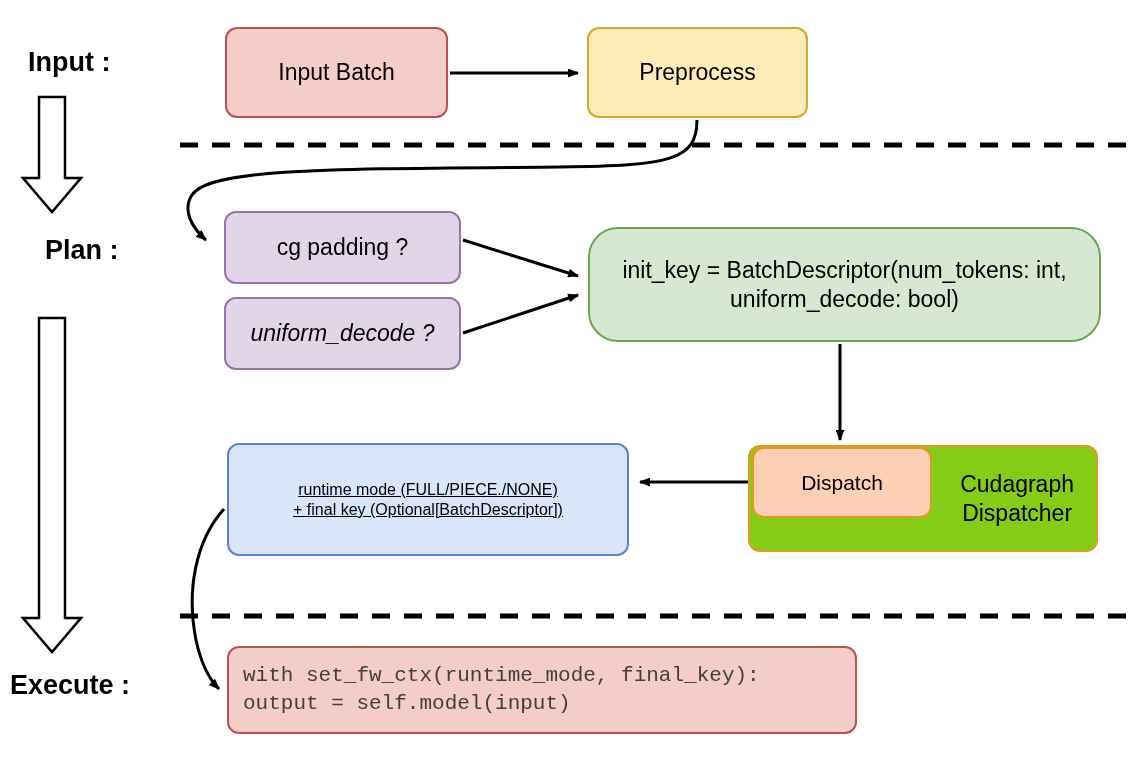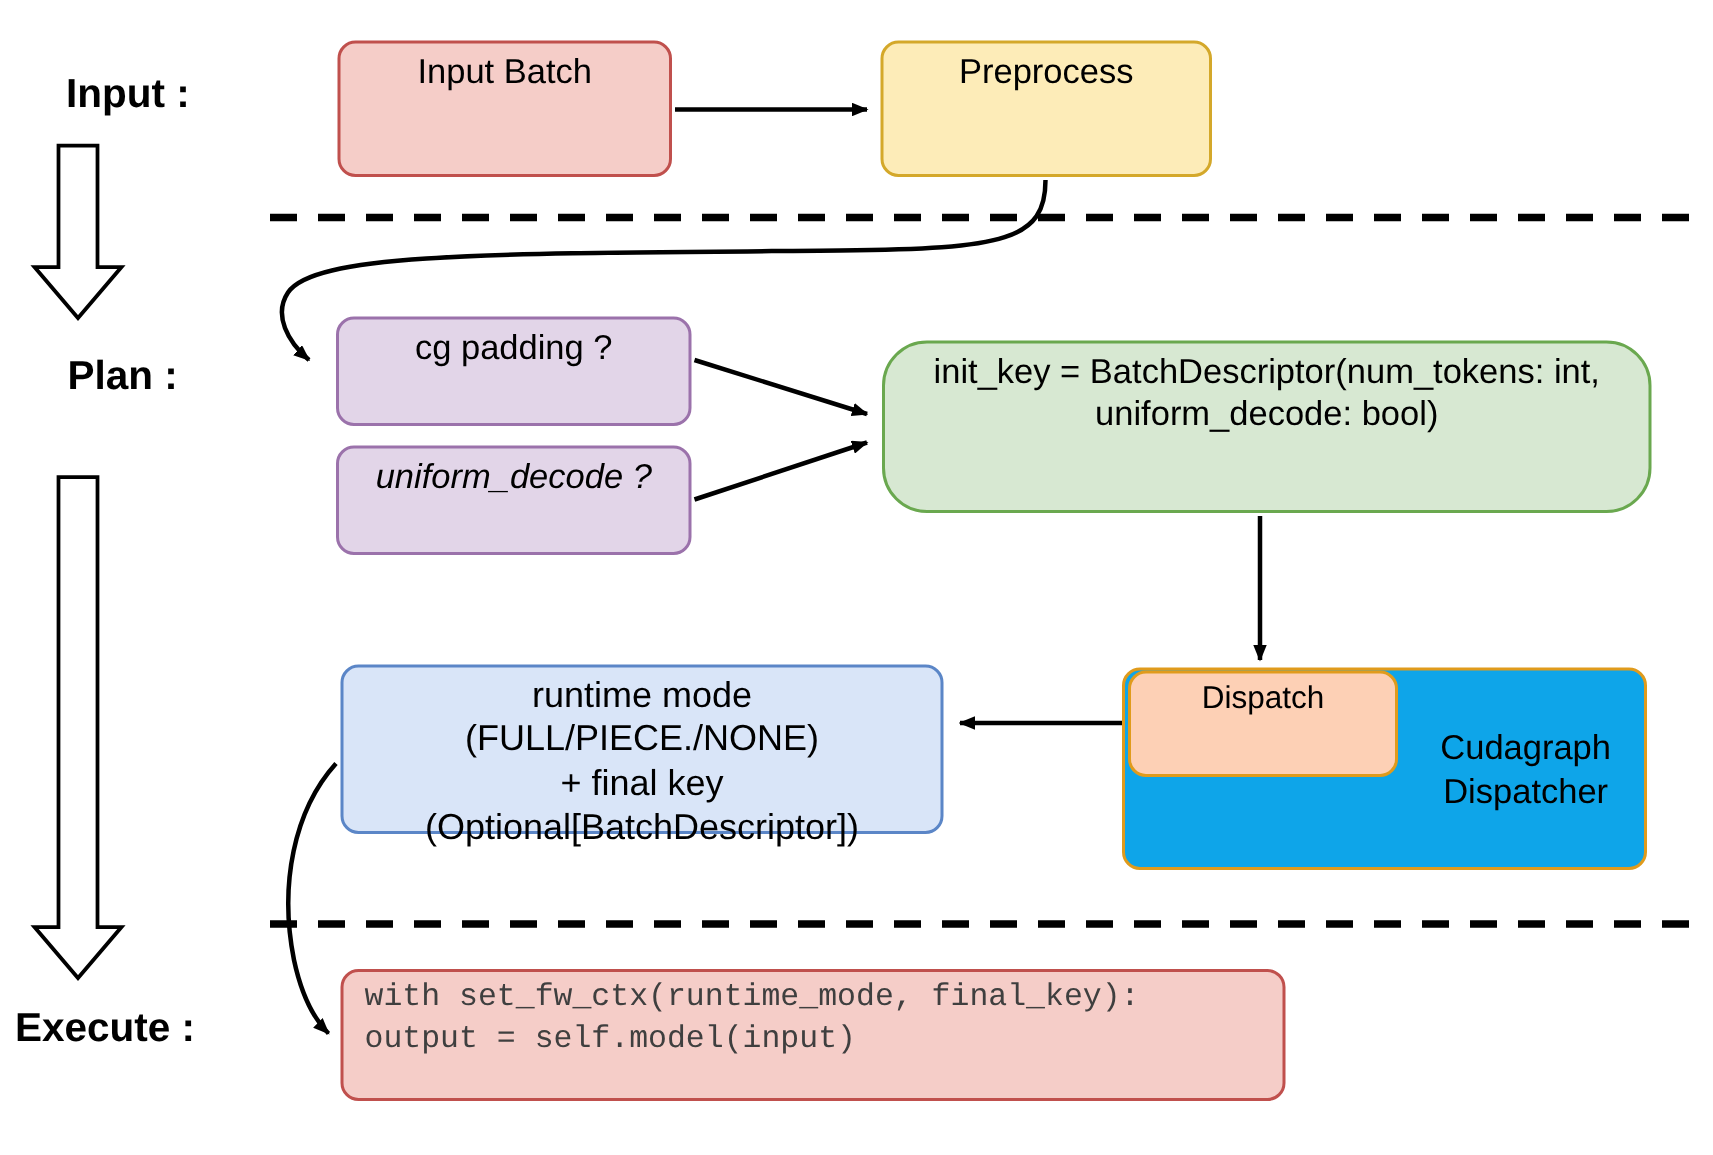--- a/index.html
+++ b/index.html
@@ -32,20 +32,21 @@
     white-space: nowrap;
     letter-spacing: 0px;
   }
   .node {
     position: absolute;
     box-sizing: border-box;
     border-radius: 12px;
     border-width: 2px;
     border-style: solid;
     display: flex;
+    align-items: center;
     justify-content: center;
     text-align: center;
     color: #000000;
     font-size: 23px;
     line-height: 1.22;
     padding: 4px 10px;
   }
   .node.code {
     font-family: "Liberation Mono", monospace;
     font-size: 21px;
@@ -91,21 +92,21 @@
 
     <line x1="463" y1="333" x2="578" y2="295" stroke="#000000" stroke-width="3" marker-end="url(#arrowhead)"></line>
 
     <line x1="840" y1="344" x2="840" y2="440" stroke="#000000" stroke-width="3" marker-end="url(#arrowhead)"></line>
 
     <line x1="750" y1="482" x2="640" y2="482" stroke="#000000" stroke-width="3" marker-end="url(#arrowhead)"></line>
 
     <path d="M 224,509 C 196,540 186,590 196,640 C 202,668 212,682 219,689" fill="none" stroke="#000000" stroke-width="3" marker-end="url(#arrowhead)"></path>
   </svg>
 
-  <div class="stage-label" style="left:44px; top:47px;">Input :</div>
+  <div class="stage-label" style="left:28px; top:47px;">Input :</div>
   <div class="stage-label" style="left:45px; top:235px;">Plan :</div>
   <div class="stage-label" style="left:10px; top:670px;">Execute :</div>
 
   <div class="node" style="left:225px; top:27px; width:223px; height:91px; background:#f5cdc8; border-color:#c0504d;">
     <span class="node-text">Input Batch</span>
   </div>
 
   <div class="node" style="left:587px; top:27px; width:221px; height:91px; background:#fdecb8; border-color:#d4a82a;">
     <span class="node-text">Preprocess</span>
   </div>
@@ -116,30 +117,30 @@
 
   <div class="node" style="left:224px; top:297px; width:237px; height:73px; background:#e2d5e8; border-color:#9b72ab;font-style:italic;">
     <span class="node-text">uniform_decode ?</span>
   </div>
 
   <div class="node" style="left:588px; top:227px; width:513px; height:115px; background:#d7e8d2; border-color:#6aa84f;border-radius:30px;">
     <span class="node-text">init_key = BatchDescriptor(num_tokens: int,
 uniform_decode: bool)</span>
   </div>
 
-  <div class="node group" style="left:748px; top:445px; width:350px; height:135px; background:#0ea5e9; border-color:#e09b1c;">
+  <div class="node group" style="left:748px; top:445px; width:350px; height:107px; background:#84cc16; border-color:#e09b1c;">
     <span class="node-text">Cudagraph
 Dispatcher</span>
   </div>
 
   <div class="node" style="left:752px; top:447px; width:180px; height:71px; background:#fdd0b5; border-color:#e09b1c; font-size:21px;">
     <span class="node-text">Dispatch</span>
   </div>
 
-  <div class="node" style="left:227px; top:443px; width:402px; height:113px; background:#d9e5f8; border-color:#5b86c7; font-size:24px;">
+  <div class="node" style="left:227px; top:443px; width:402px; height:113px; background:#d9e5f8; border-color:#5b86c7; font-size:16px;text-decoration:underline;">
     <span class="node-text">runtime mode (FULL/PIECE./NONE)
 + final key (Optional[BatchDescriptor])</span>
   </div>
 
   <div class="node code" style="left:227px; top:646px; width:630px; height:88px; background:#f5cdc8; border-color:#c0504d; color:#3f3f3f;">
     <span class="node-text">with set_fw_ctx(runtime_mode, final_key):
     output = self.model(input)</span>
   </div>
 
 </div>

